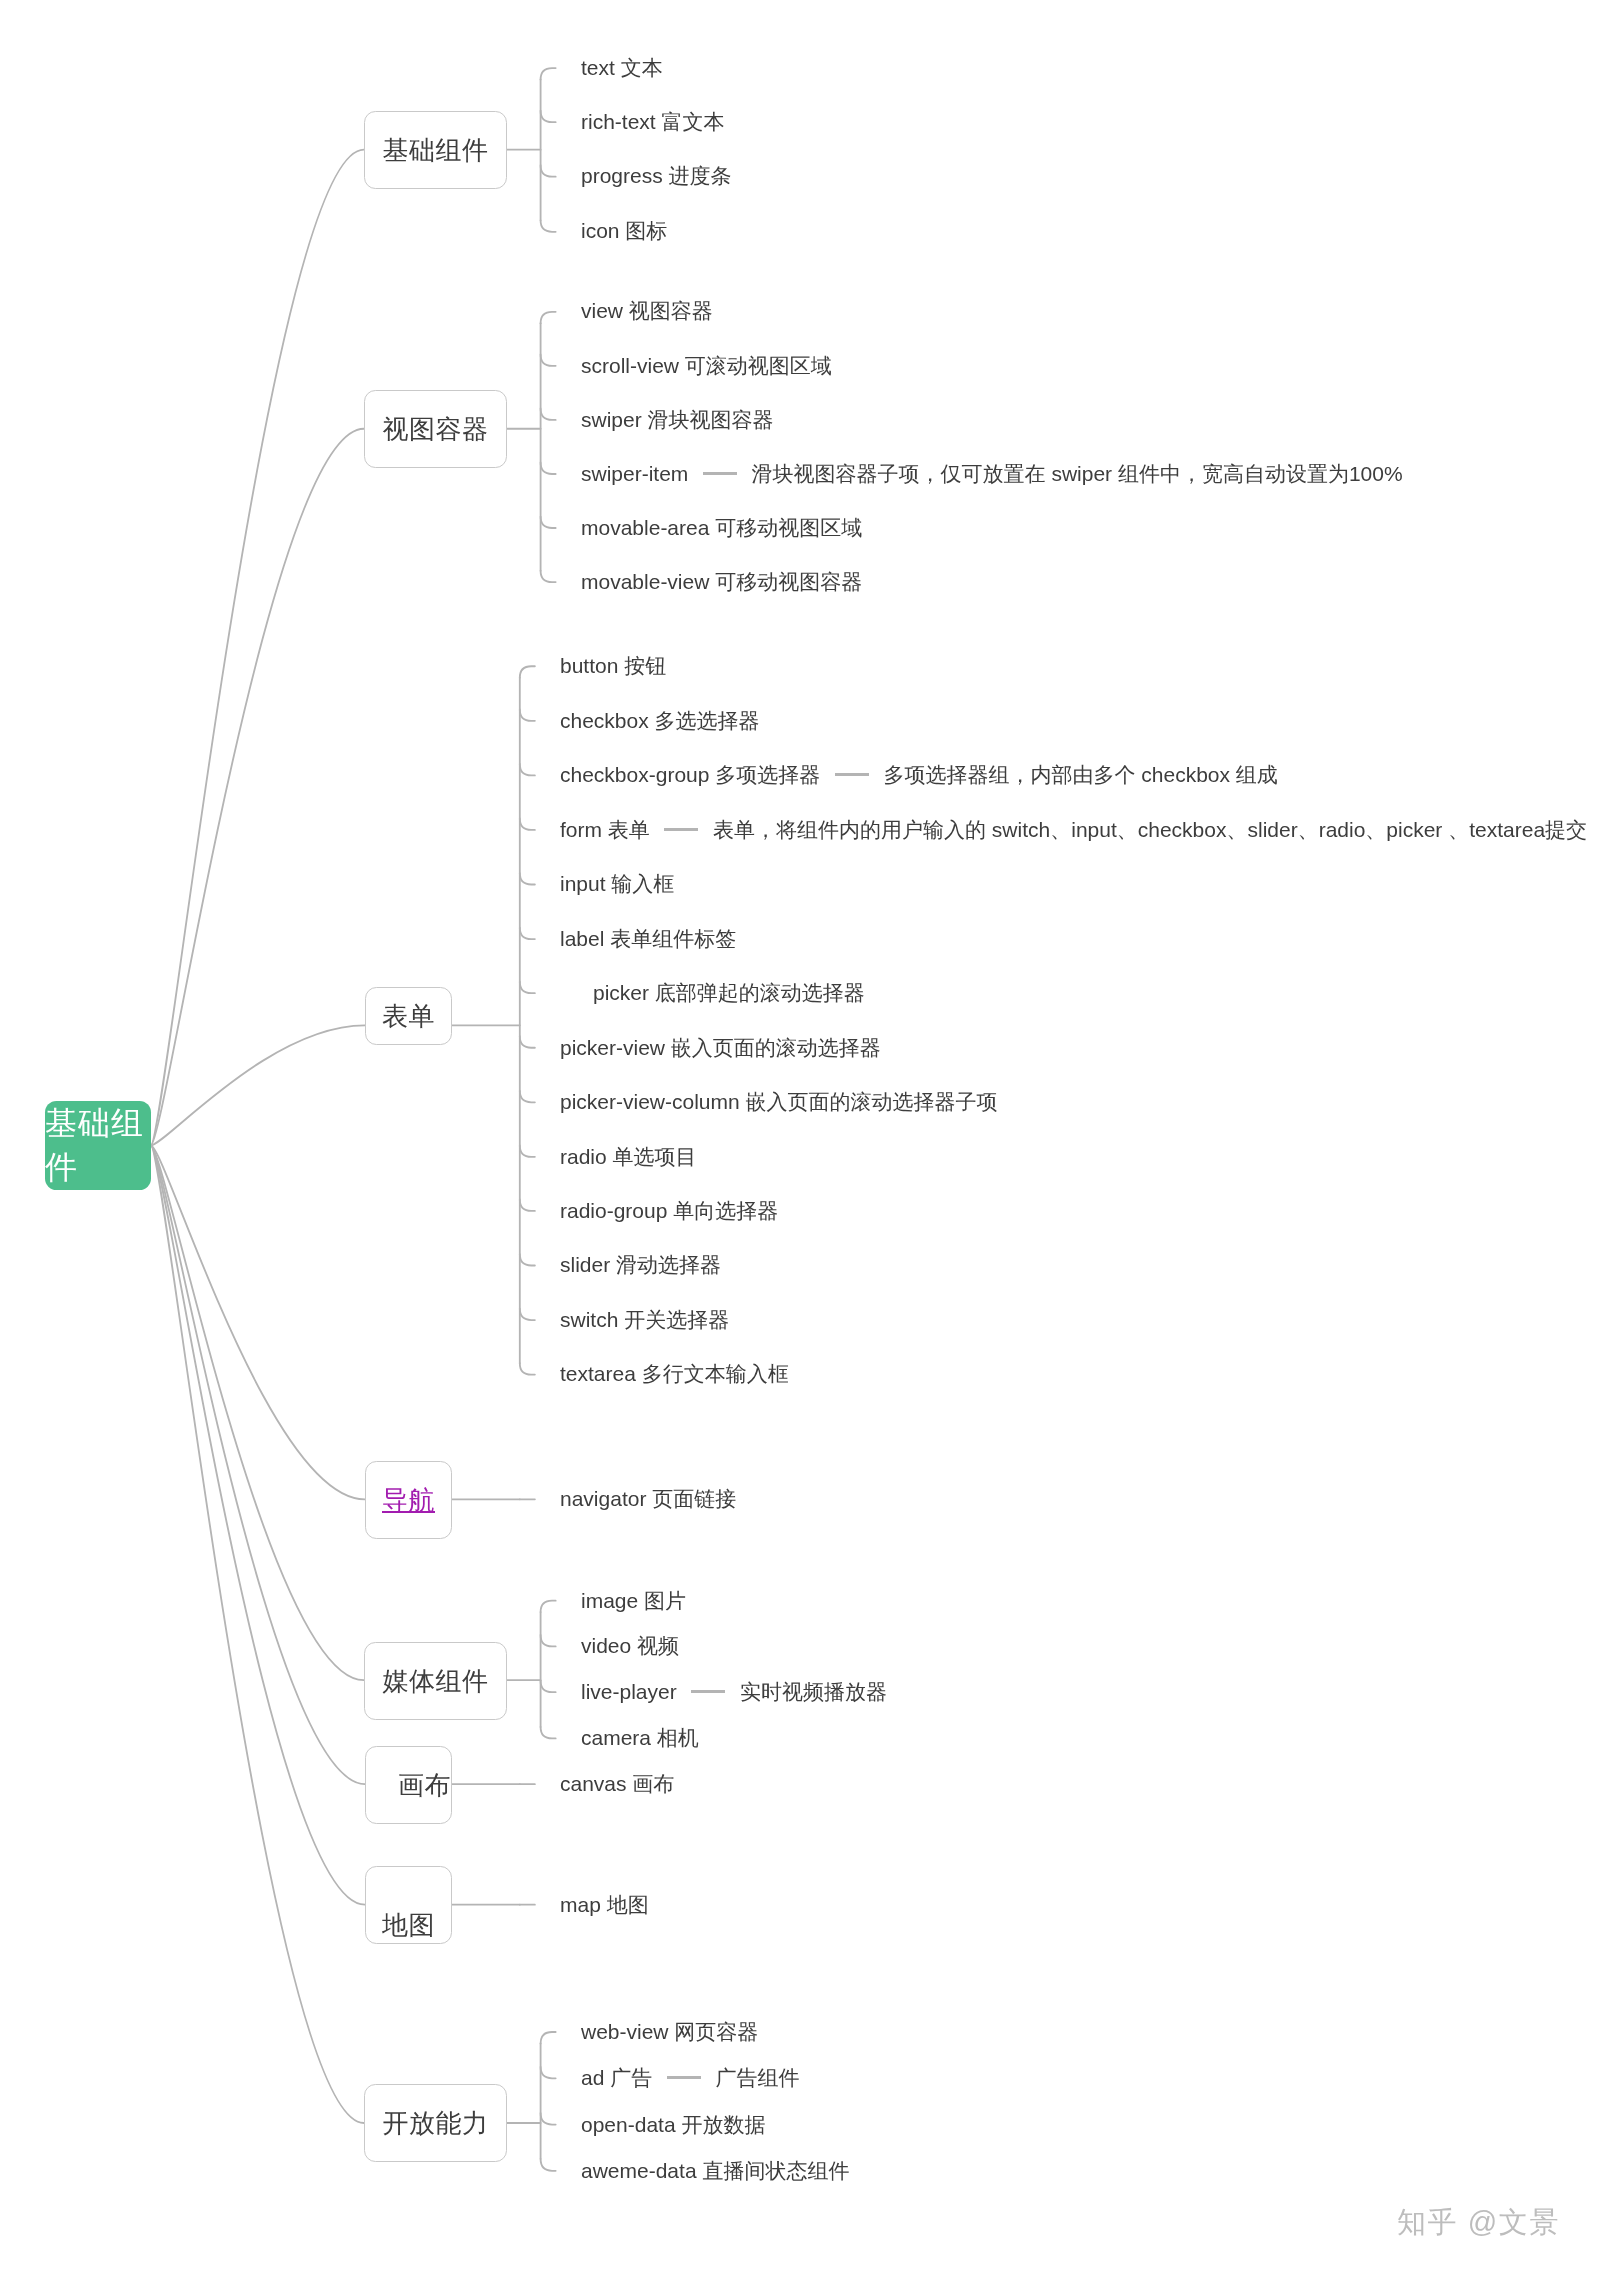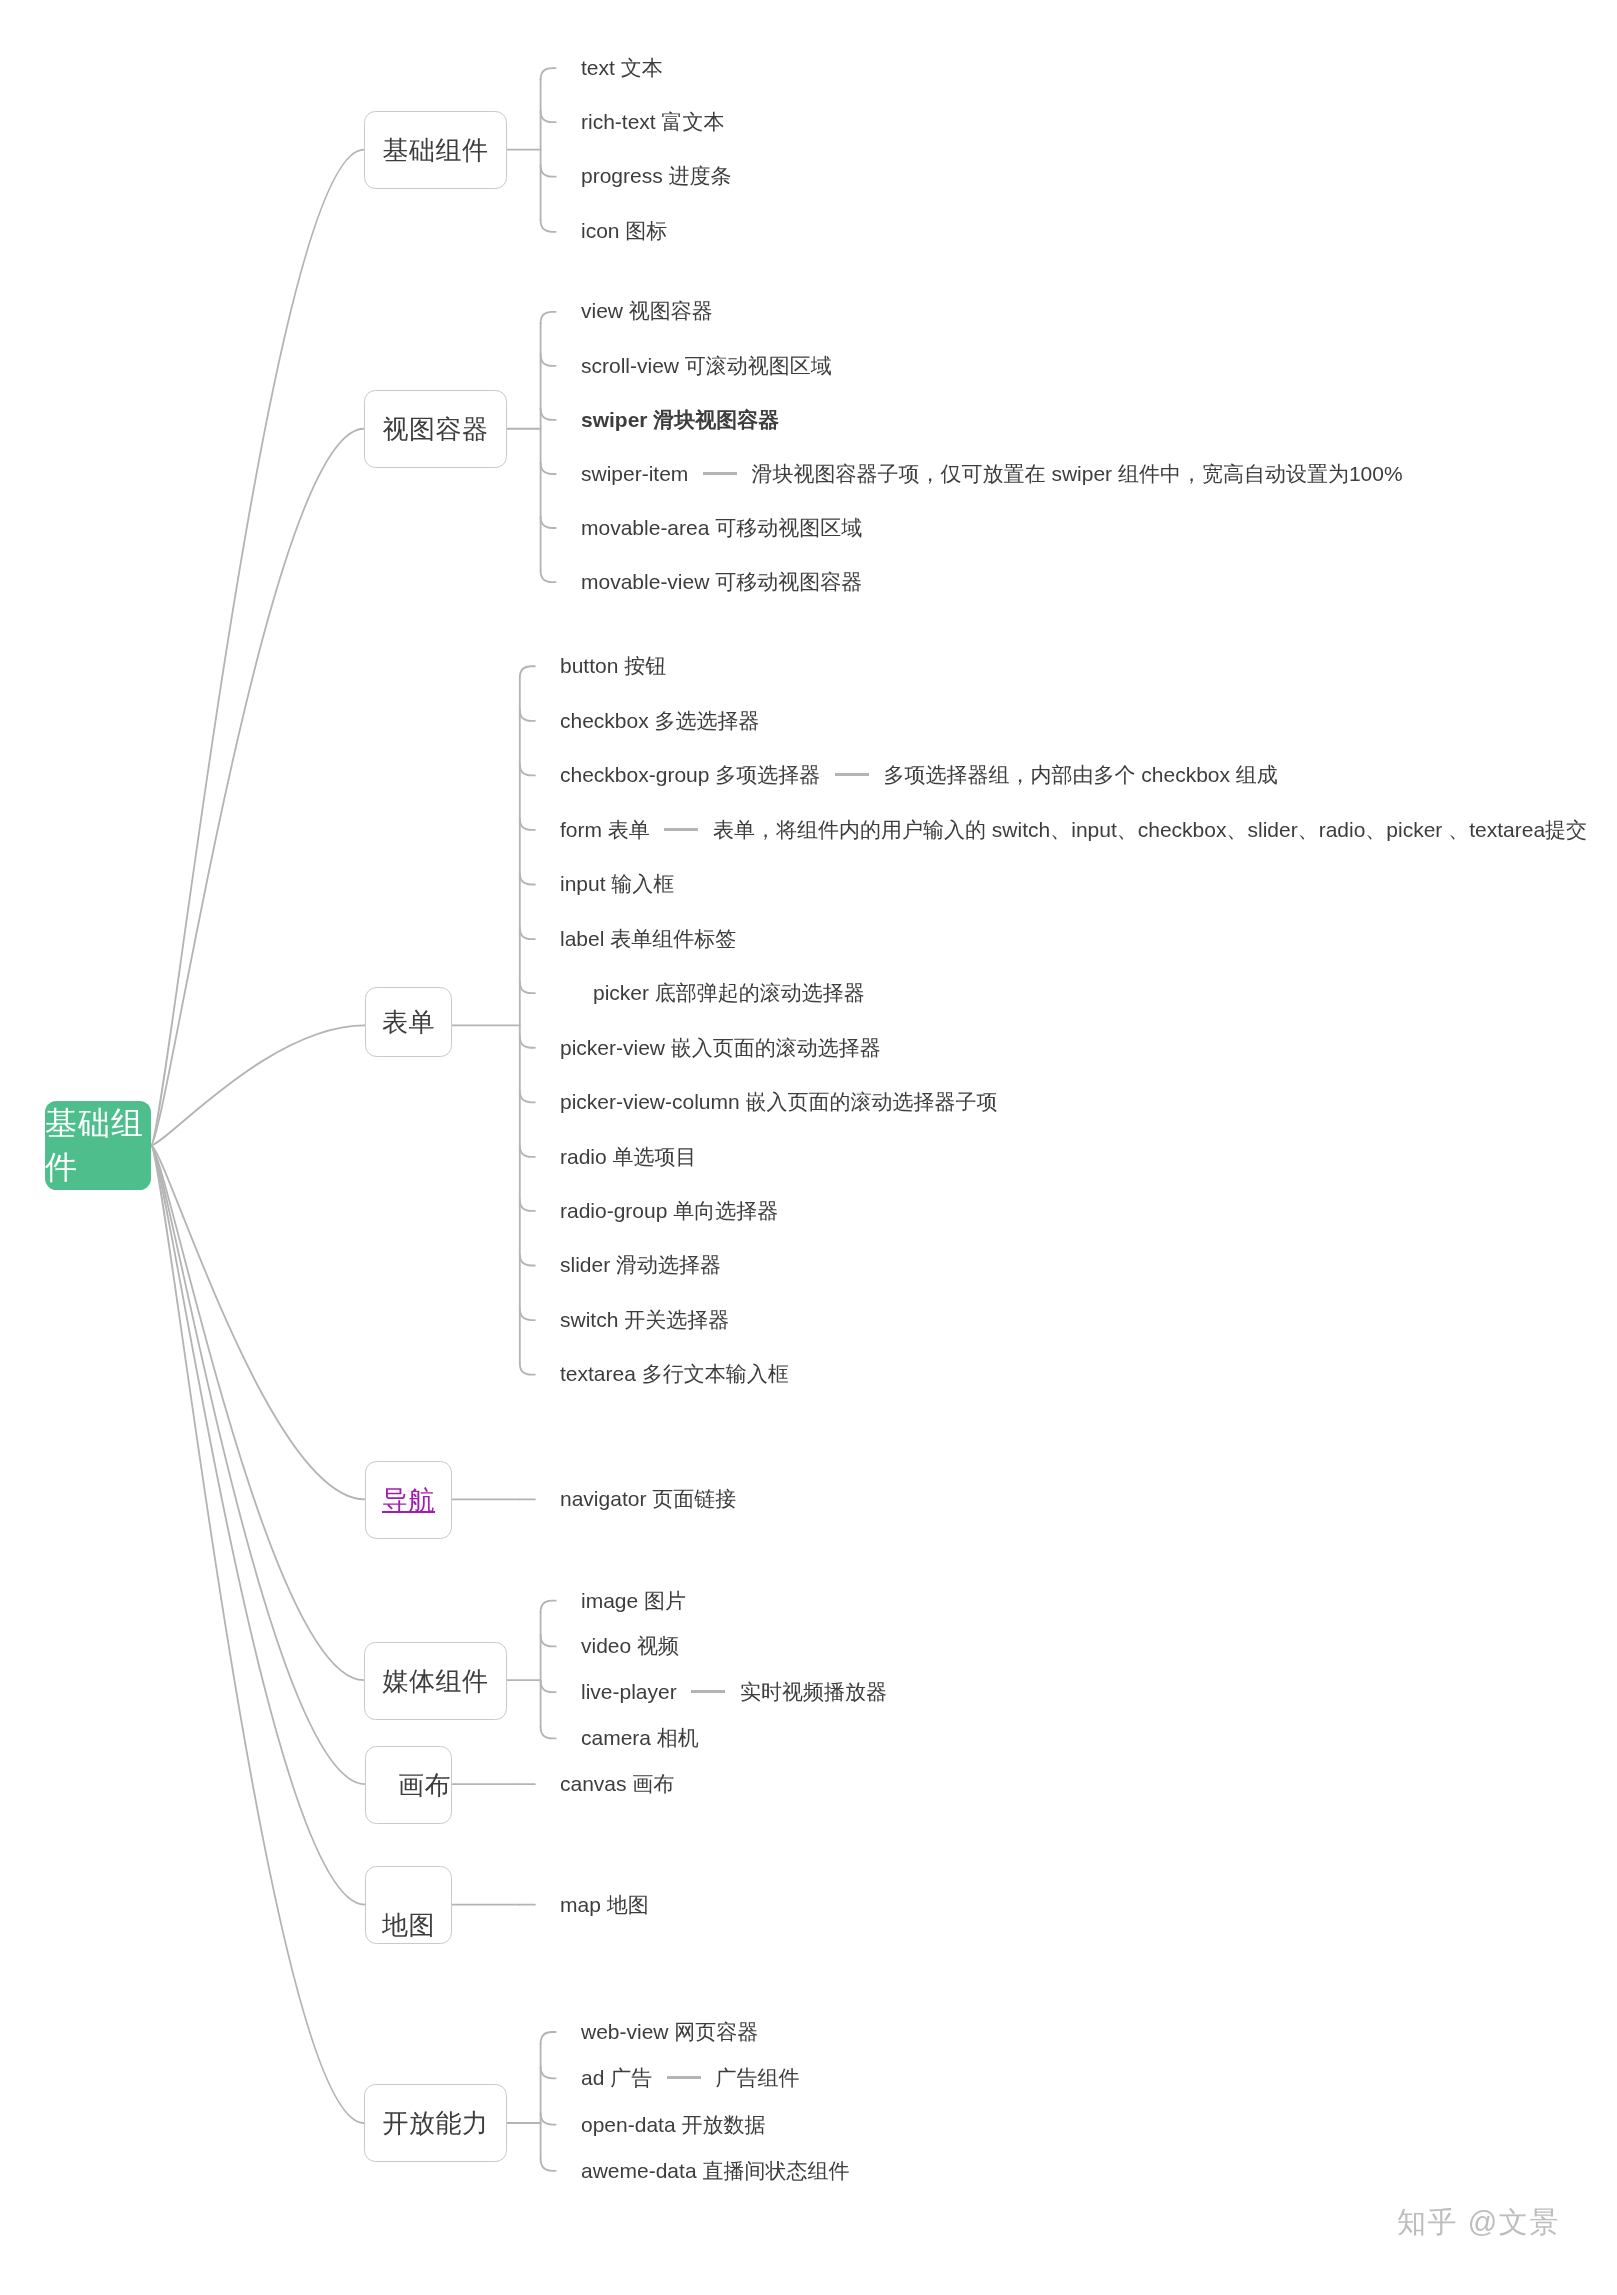--- a/index.html
+++ b/index.html
@@ -154,35 +154,35 @@
       </div>
       <div class="branch-node" style="left: 364px; top: 390px; width: 143px; height: 78px; border-color: rgb(201, 201, 201); color: rgb(61, 61, 61);">
         <span>视图容器</span>
       </div>
       <div class="leaf" style="left: 581px; top: 300px;">
         <span class="leaf-label">view 视图容器</span>
       </div>
       <div class="leaf" style="left: 581px; top: 355px;">
         <span class="leaf-label">scroll-view 可滚动视图区域</span>
       </div>
-      <div class="leaf" style="left: 581px; top: 409px; font-weight: bold;">
+      <div class="leaf" style="left: 581px; top: 409px;">
         <span class="leaf-label">swiper 滑块视图容器</span>
       </div>
       <div class="leaf" style="left: 581px; top: 463px;">
         <span class="leaf-label">swiper-item</span>
         <span class="leaf-dash"></span>
         <span class="leaf-desc">滑块视图容器子项，仅可放置在 swiper 组件中，宽高自动设置为100%</span>
       </div>
       <div class="leaf" style="left: 581px; top: 517px;">
         <span class="leaf-label">movable-area 可移动视图区域</span>
       </div>
       <div class="leaf" style="left: 581px; top: 571px;">
         <span class="leaf-label">movable-view 可移动视图容器</span>
       </div>
-      <div class="branch-node" style="left: 365px; top: 987px; width: 87px; height: 70px; border-color: rgb(201, 201, 201); color: rgb(61, 61, 61);">
+      <div class="branch-node" style="left: 365px; top: 987px; width: 87px; height: 58px; border-color: rgb(201, 201, 201); color: rgb(61, 61, 61);">
         <span>表单</span>
       </div>
       <div class="leaf" style="left: 560px; top: 655px;">
         <span class="leaf-label">button 按钮</span>
       </div>
       <div class="leaf" style="left: 560px; top: 710px;">
         <span class="leaf-label">checkbox 多选选择器</span>
       </div>
       <div class="leaf" style="left: 560px; top: 764px;">
         <span class="leaf-label">checkbox-group 多项选择器</span>

